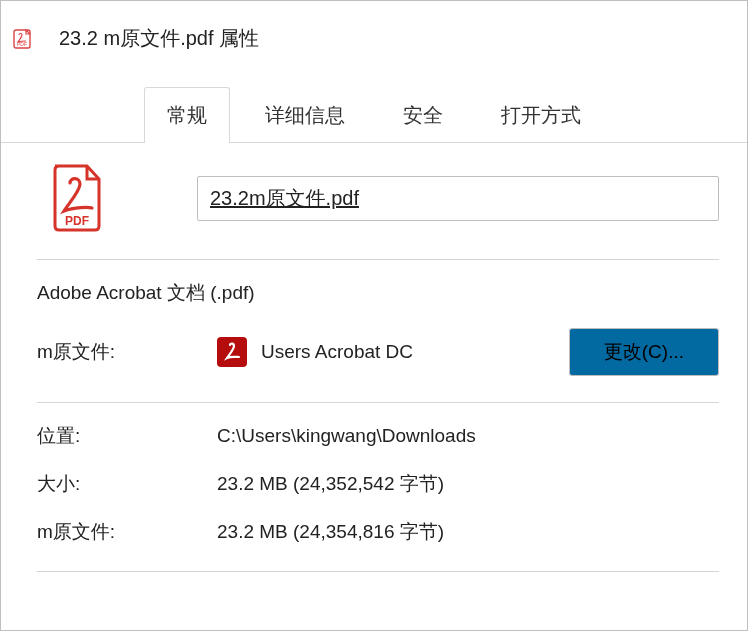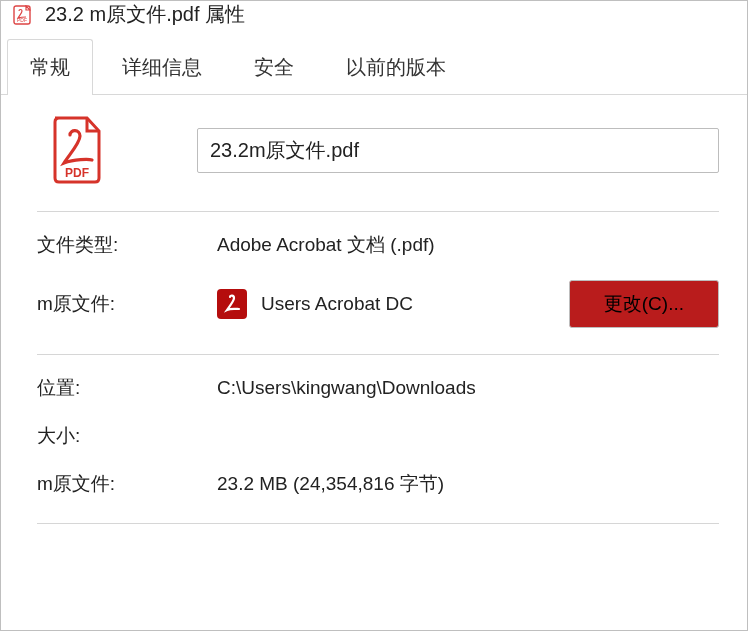--- a/index.html
+++ b/index.html
@@ -15,34 +15,35 @@
   }
   .window {
     border: 1px solid #bfbfbf;
     width: 748px;
     height: 631px;
     background: #fff;
   }
   .titlebar {
     display: flex;
     align-items: center;
-    padding: 0 12px;
-    gap: 14px;
+    padding: 24px 12px;
+    gap: 28px;
   }
   .title-icon svg { display:block; }
   .title-text { font-size: 20px; }
   .client {
     padding: 10px 0 0 0;
   }
   .tabs {
     display: flex;
     align-items: flex-end;
-    padding: 0 6px;
-    gap: 6px;
+    padding: 0 14px;
+    gap: 12px;
     border-bottom: 1px solid #d8d8d8;
+    justify-content: center;
   }
   .tab {
     padding: 14px 22px 14px 22px;
     font-size: 20px;
     color: #333;
     border: 1px solid transparent;
     border-bottom: none;
     cursor: pointer;
     position: relative;
     top: 1px;
@@ -71,20 +72,21 @@
     flex: 1;
   }
   .filename-input {
     width: 100%;
     font-size: 20px;
     padding: 10px 12px;
     border: 1px solid #bdbdbd;
     border-radius: 2px;
     font-family: inherit;
     color: #222;
+    text-decoration: underline;
   }
   .divider {
     border: none;
     border-top: 1px solid #d6d6d6;
     margin: 26px 0 20px 0;
   }
   .kv-row {
     display: flex;
     align-items: center;
     margin-bottom: 22px;
@@ -111,21 +113,21 @@
     align-items: center;
     justify-content: center;
     flex: none;
   }
   .small-pdf-icon svg { display:block; }
   .change-btn {
     margin-left: auto;
     font-size: 19px;
     padding: 10px 34px;
     border: 1px solid #bdbdbd;
-    background: #b91c1c;
+    background: #0369a1;
     border-radius: 3px;
     cursor: pointer;
     font-family: inherit;
   }
 </style>
 </head>
 <body>
 
 <div class="window">
 
@@ -140,21 +142,21 @@
     </span>
     <span class="title-text">23.2 m原文件.pdf 属性</span>
   </div>
 
   <div class="client">
 
     <div class="tabs">
       <div class="tab active">常规</div>
       <div class="tab">详细信息</div>
       <div class="tab">安全</div>
-      <div class="tab">以前的版本</div>
+      <div class="tab">打开方式</div>
     </div>
 
     <div class="panel">
 
       <div class="file-header">
         <div class="big-icon">
           <svg width="60" height="70" viewBox="0 0 60 70">
             <path d="M8 3 H40 L52 16 V63 Q52 67 48 67 H12 Q8 67 8 63 V7 Q8 3 12 3 Z" fill="#fff" stroke="#d6332a" stroke-width="3"></path>
             <path d="M40 3 V16 H52" fill="none" stroke="#d6332a" stroke-width="3"></path>
             <path d="M23 20 C23 14 33 14 33 21 C33 28 22 40 17 48 C27 44 42 44 45 45" stroke="#d6332a" stroke-width="3.2" fill="none" stroke-linecap="round"></path>
@@ -162,21 +164,20 @@
           </svg>
         </div>
         <div class="filename-field">
           <input class="filename-input" value="23.2m原文件.pdf" style="">
         </div>
       </div>
 
       <hr class="divider">
 
       <div class="kv-row">
-        <div class="kv-key">文件类型:</div>
         <div class="kv-val">Adobe Acrobat 文档 (.pdf)</div>
       </div>
 
       <div class="kv-row">
         <div class="kv-key">m原文件:</div>
         <div class="kv-val">
           <span class="small-pdf-icon">
             <svg width="20" height="20" viewBox="0 0 20 20">
               <path d="M8 3 C8 1 12 1 12 4 C12 7 7 13 5 16 C9 14 15 15 17 15" stroke="#fff" stroke-width="2.2" fill="none" stroke-linecap="round"></path>
             </svg>
@@ -188,20 +189,21 @@
 
       <hr class="divider">
 
       <div class="kv-row">
         <div class="kv-key">位置:</div>
         <div class="kv-val">C:\Users\kingwang\Downloads</div>
       </div>
 
       <div class="kv-row">
         <div class="kv-key">大小:</div>
+        <div class="kv-val">23.2 MB (24,352,542 字节)</div>
       </div>
 
       <div class="kv-row">
         <div class="kv-key">m原文件:</div>
         <div class="kv-val">23.2 MB (24,354,816 字节)</div>
       </div>
 
       <hr class="divider">
 
     </div>

